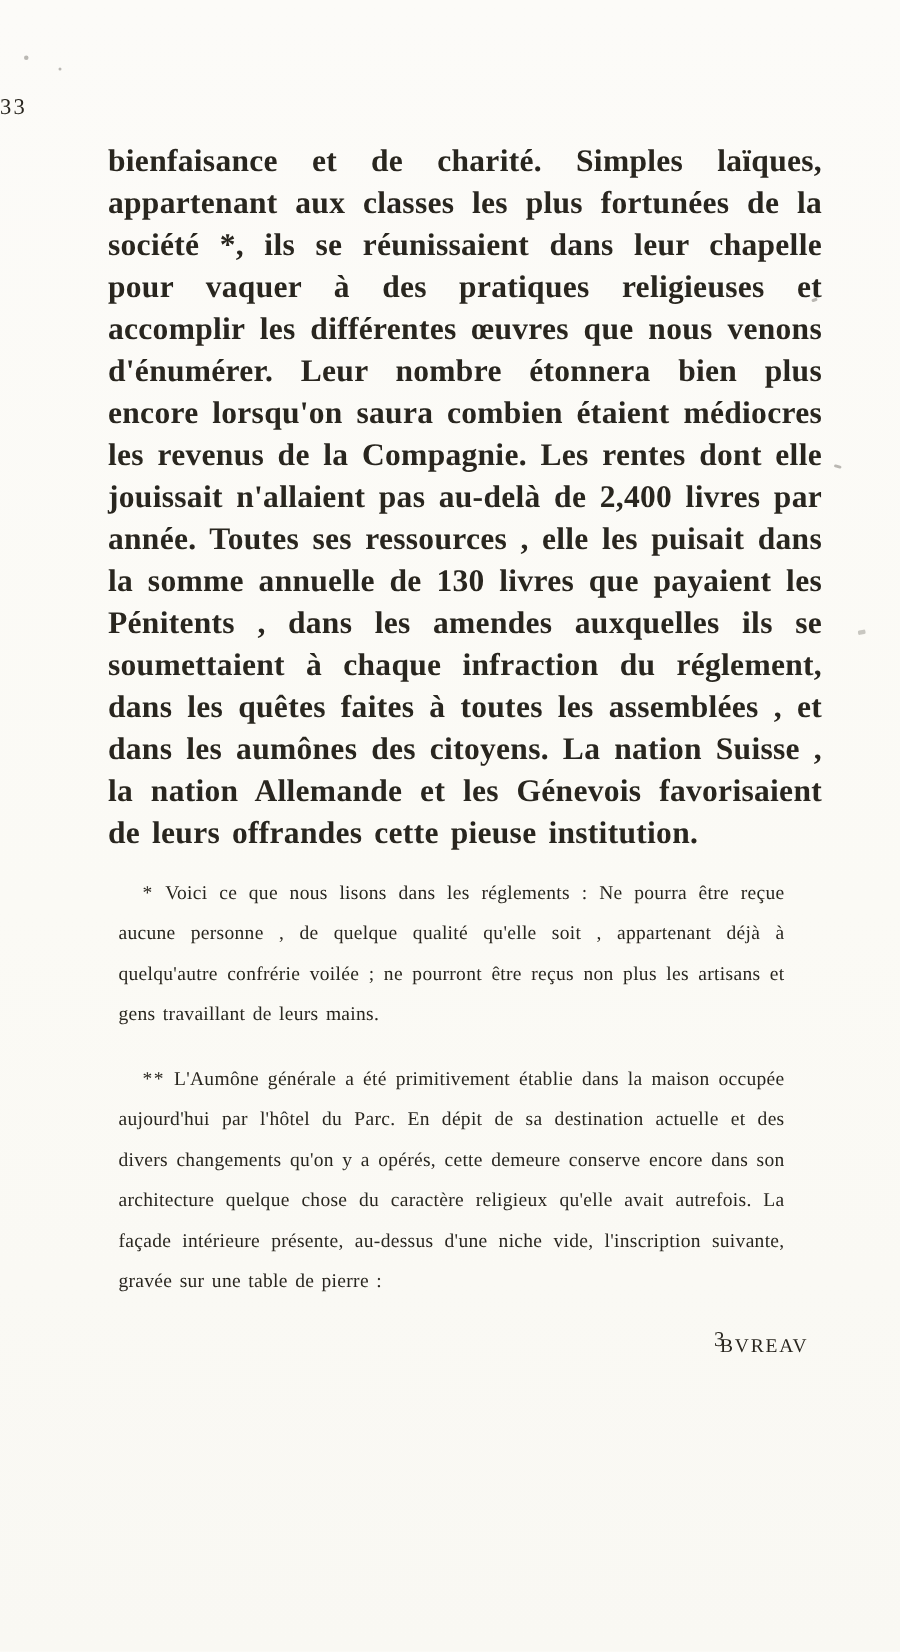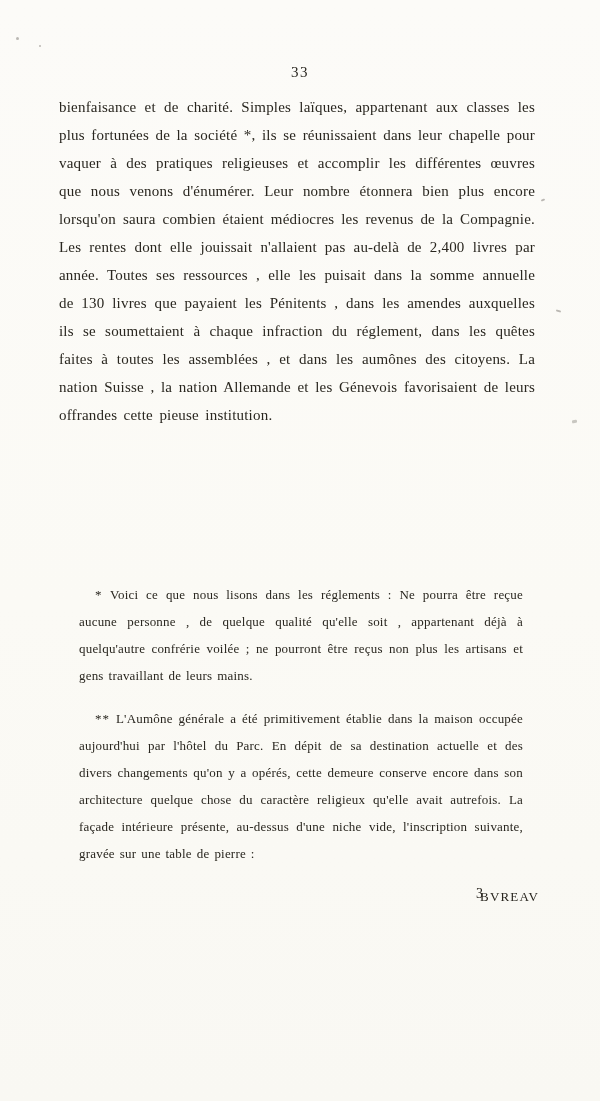--- a/index.html
+++ b/index.html
@@ -18,34 +18,34 @@
   .page {
     position: absolute;
     inset: 0;
     background: linear-gradient(180deg, #fcfbf8 0%, #fbfaf5 55%, #f9f8f3 100%);
   }
   .page-number {
     position: absolute;
     top: 64px;
     left: 0;
     right: 0;
-    text-align: center;
     font-size: 15px;
     letter-spacing: 1.5px;
   }
   .body-text {
     position: absolute;
     top: 93px;
-    left: 59px;
+    left: 72px;
     width: 476px;
-    font-size: 15px;
+    font-size: 21px;
     line-height: 28px;
     text-align: justify;
     word-spacing: 2.5px;
     letter-spacing: 0.2px;
+    font-weight: bold;
   }
   .body-text p {
     margin: 0;
   }
   .para-indent {
     text-indent: 20px;
   }
   .fill-last {
     text-align-last: justify;
   }

